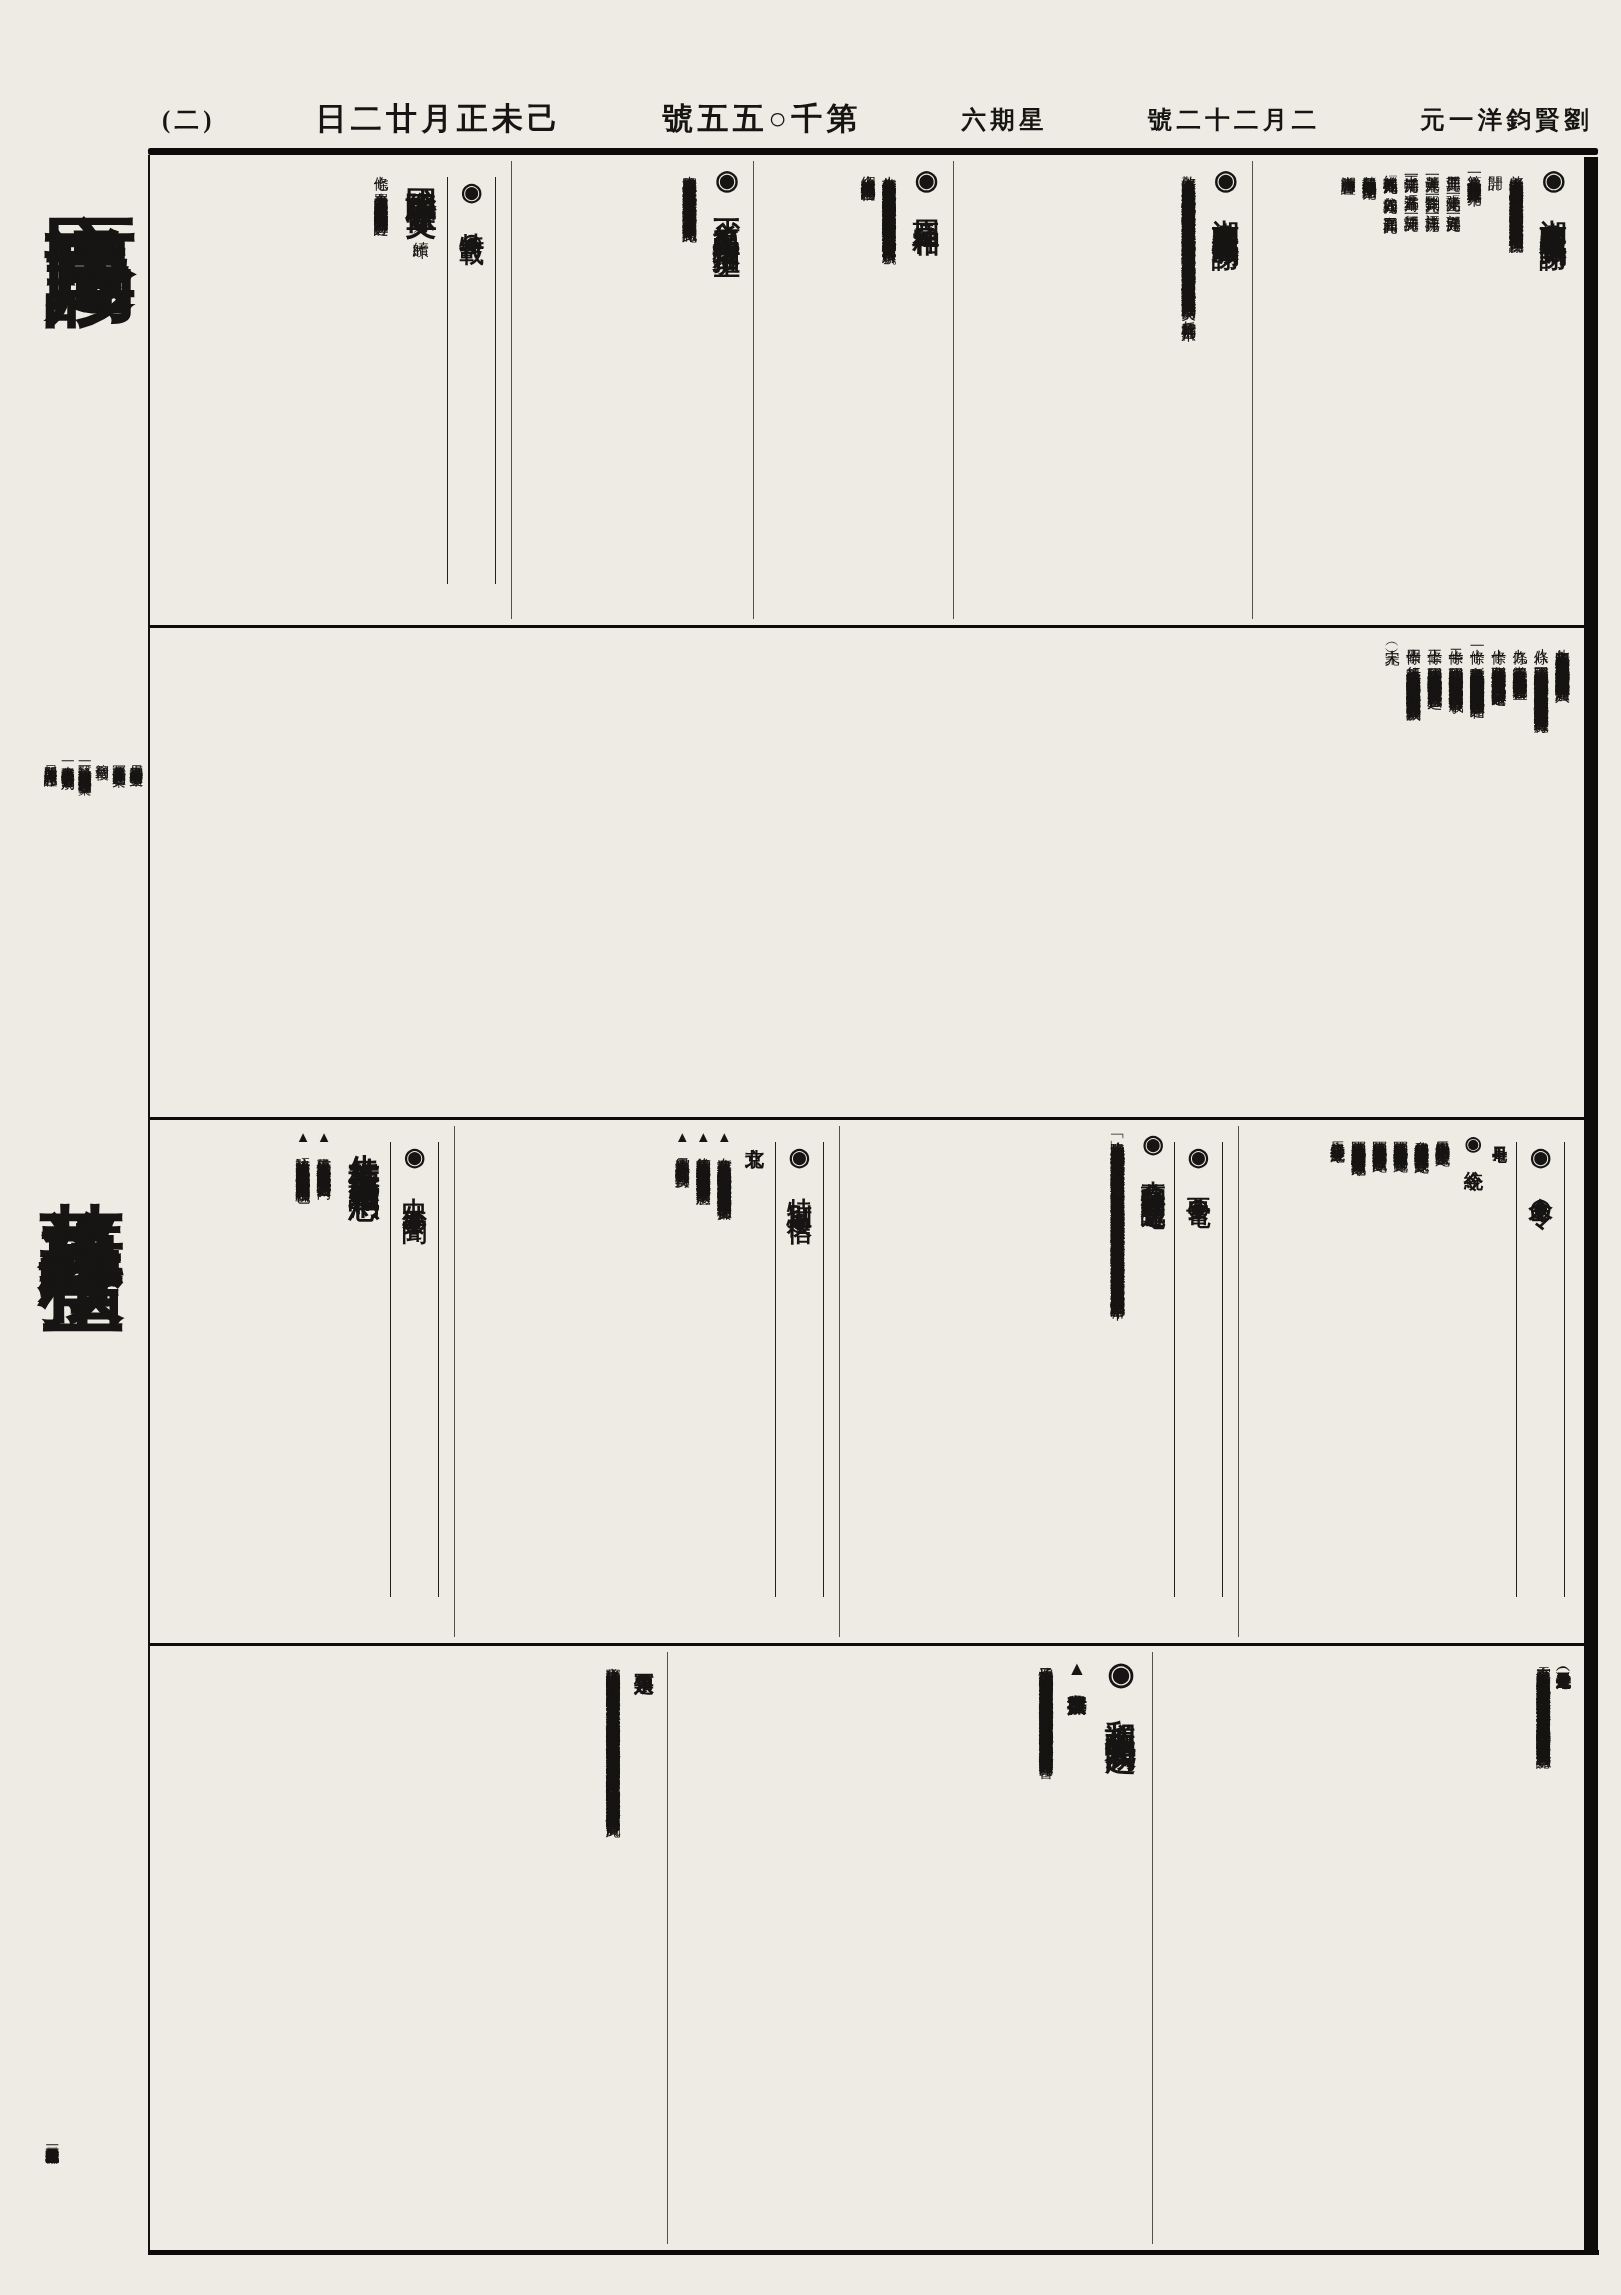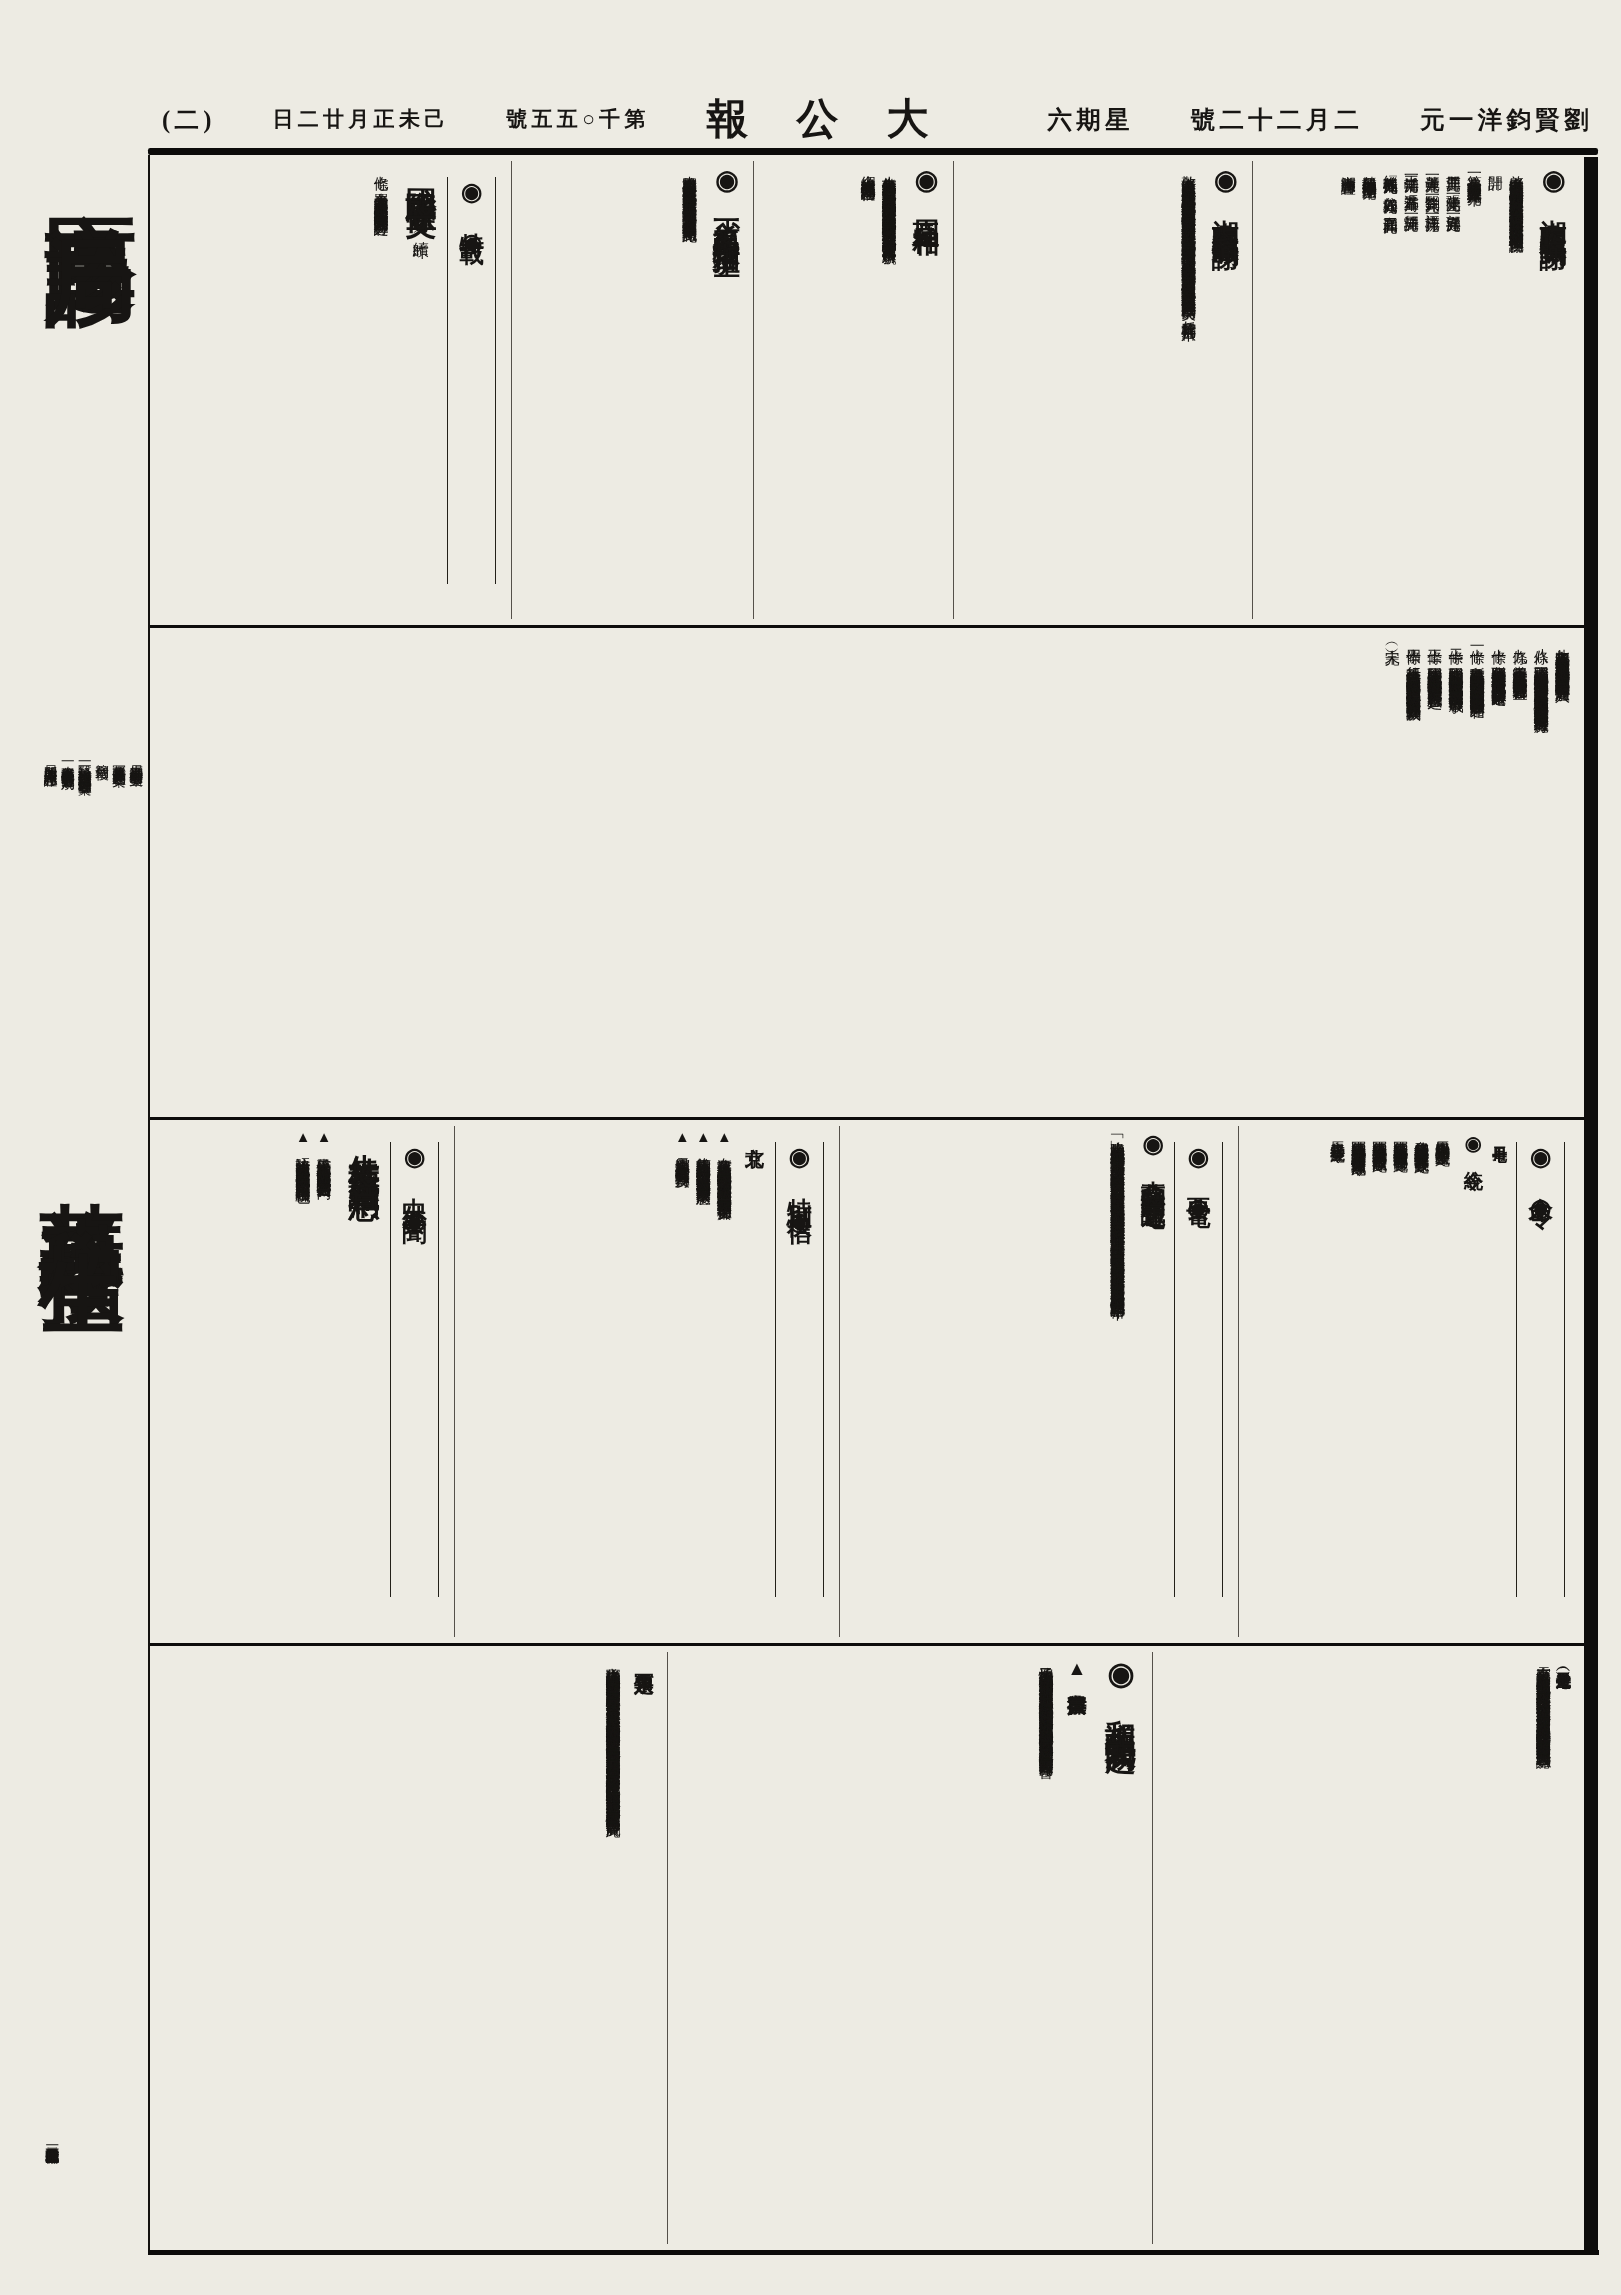--- a/index.html
+++ b/index.html
@@ -14,21 +14,21 @@
   .pre{white-space:pre-line;}
   .rtl{direction:rtl;unicode-bidi:bidi-override;}
 
   
   #masthead{
     position:absolute;top:91px;left:162px;width:1431px;height:56px;
     display:flex;flex-direction:row-reverse;justify-content:space-between;
     align-items:center;font-size:24.5px;font-weight:bold;letter-spacing:4.3px;
   }
   #masthead .paper{font-size:42px;font-weight:900;letter-spacing:48px;padding-right:14.4px;}
-  #masthead .issue,#masthead .lunar{font-size:21px;}
+  #masthead .issue,#masthead .lunar{font-size:31px;}
   #masthead .pagenum{font-size:24.5px;}
 
   #rule-top{position:absolute;top:148px;left:148px;width:1450px;height:6.5px;background:#0c0b0a;border-radius:2.2px;}
   #edge-bar{position:absolute;top:157px;left:1584px;width:14.4px;height:2096px;background:#0e0d0c;}
   #rule-bottom{position:absolute;top:2250px;left:148px;width:1451px;height:5px;background:#0c0b0a;}
 
   
   .ad-title{position:absolute;font-weight:900;line-height:1.16;letter-spacing:7.2px;}
   #ad-clinic-title{left:37px;top:138px;font-size:92px;}
   #ad-clinic-note{position:absolute;left:42px;top:754px;height:346px;font-size:13.7px;line-height:1.25;letter-spacing:0.7px;}
@@ -66,21 +66,20 @@
 </style>
 </head>
 <body>
 
 <div id="sheet">
 
   <div id="masthead">
     <span class="rtl">劉賢鈞洋一元</span>
     <span class="rtl">二月二十二號</span>
     <span class="rtl">星期六</span>
-    <span class="paper rtl">大公報</span>
     <span class="issue rtl">第千○五五號</span>
     <span class="lunar rtl">己未正月廿二日</span>
     <span class="pagenum">(二)</span>
   </div>
 
   <div id="rule-top"></div>
   <div id="edge-bar"></div>
   <div id="rule-bottom"></div>
 
   <div id="ad-clinic-title" class="ad-title v">市區送診局</div>

